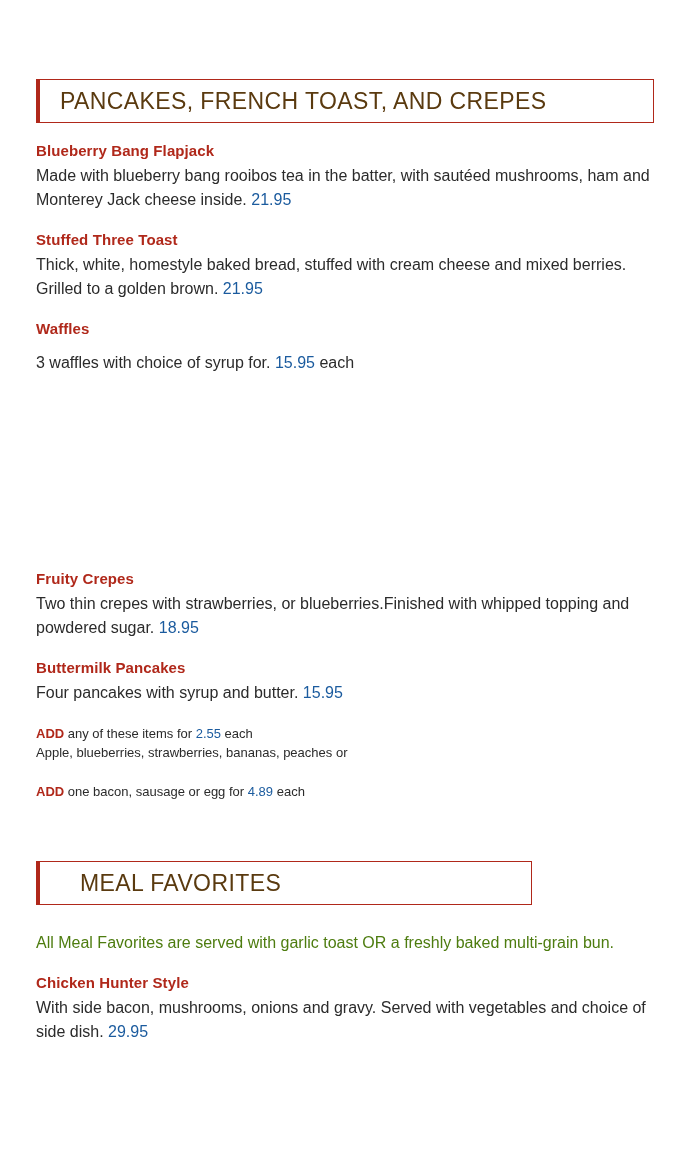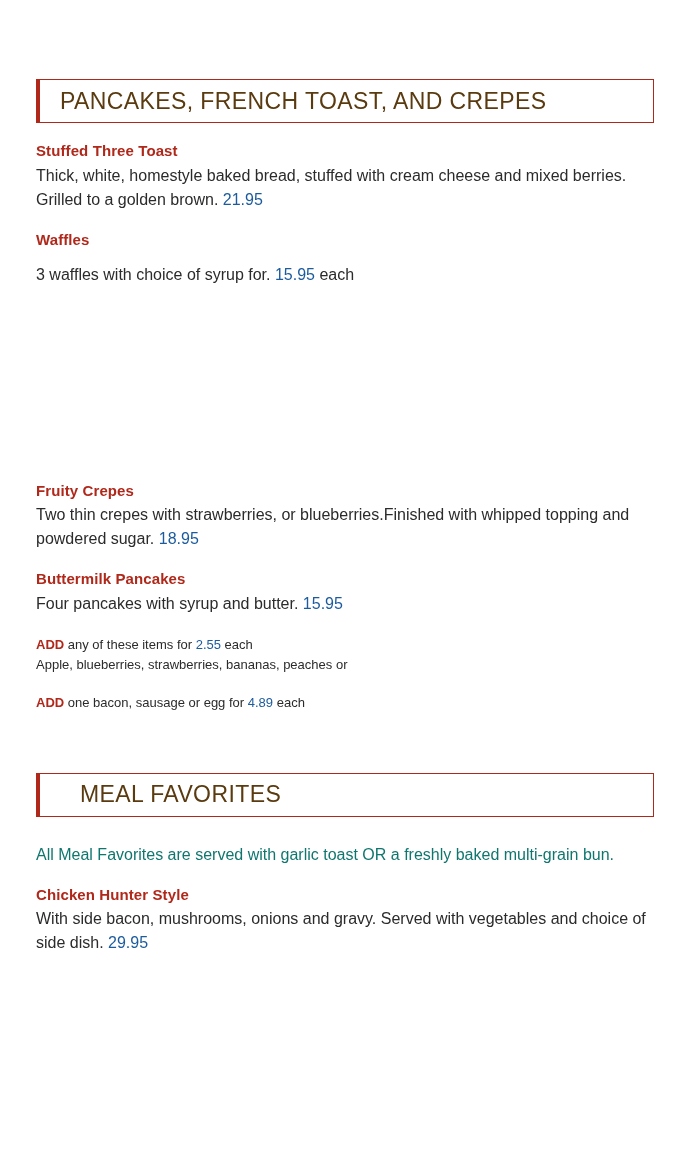--- a/index.html
+++ b/index.html
@@ -33,21 +33,21 @@
   }
   .section-header .title {
     font-size: 23px;
     font-weight: normal;
     letter-spacing: 0.4px;
     color: #5a3a0f;
     line-height: 1;
     white-space: nowrap;
   }
   #section-pancakes-header { margin-top: 79px; width: 618px; }
-  #section-meal-header { margin-top: 0; width: 618px; padding-left: 40px; }
+  #section-meal-header { margin-top: 0; width: 496px; padding-left: 40px; }
 
   .items { margin-top: 0; }
 
   .item {
     margin-top: 19px;
   }
   .item-name {
     font-size: 15px;
     font-weight: bold;
     color: #b0281a;
@@ -75,37 +75,41 @@
   .add-kw {
     color: #b0281a;
     font-weight: bold;
   }
   .spacer-block { height: 176px; }
   .gap-small { height: 10px; }
   .gap-med { height: 26px; }
   .gap-large { height: 60px; }
   .intro-text {
     font-size: 16px;
-    color: #0f766e;
+    color: #4d7c0f;
     line-height: 1.5;
     margin: 0;
     max-width: 618px;
   }
 </style>
 </head>
 <body>
 
 <div class="page">
 
   <div class="section-header" id="section-pancakes-header">
     <span class="title">PANCAKES, FRENCH TOAST, AND CREPES</span>
   </div>
 
   <div class="items">
 
+    <div class="item">
+      <div class="item-name">Blueberry Bang Flapjack</div>
+      <div class="item-desc"><span>Made with blueberry bang rooibos tea in the batter, with sautéed mushrooms, ham and Monterey Jack cheese inside.</span> <span class="price">21.95</span><span></span></div>
+    </div>
 
     <div class="item">
       <div class="item-name">Stuffed Three Toast</div>
       <div class="item-desc"><span>Thick, white, homestyle baked bread, stuffed with cream cheese and mixed berries. Grilled to a golden brown.</span> <span class="price">21.95</span><span></span></div>
     </div>
 
     <div class="item">
       <div class="item-name">Waffles</div>
       <div class="gap-small"></div>
       <div class="item-desc"><span>3 waffles with choice of syrup for.</span> <span class="price">15.95</span><span> each</span></div>

